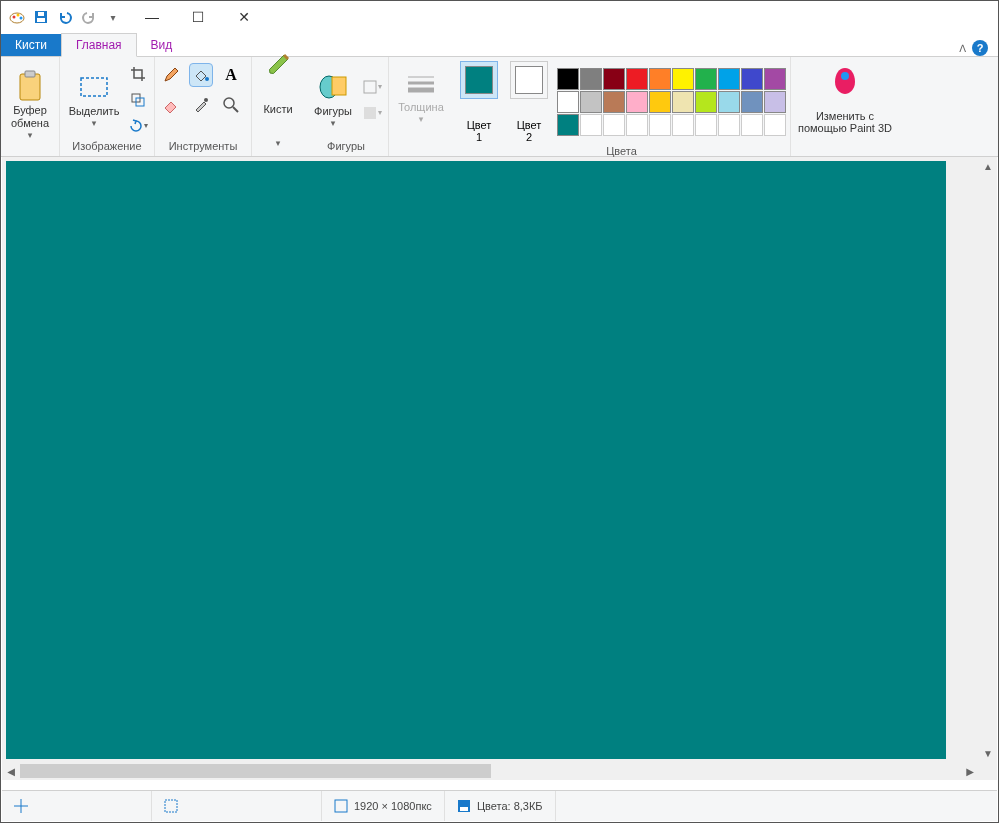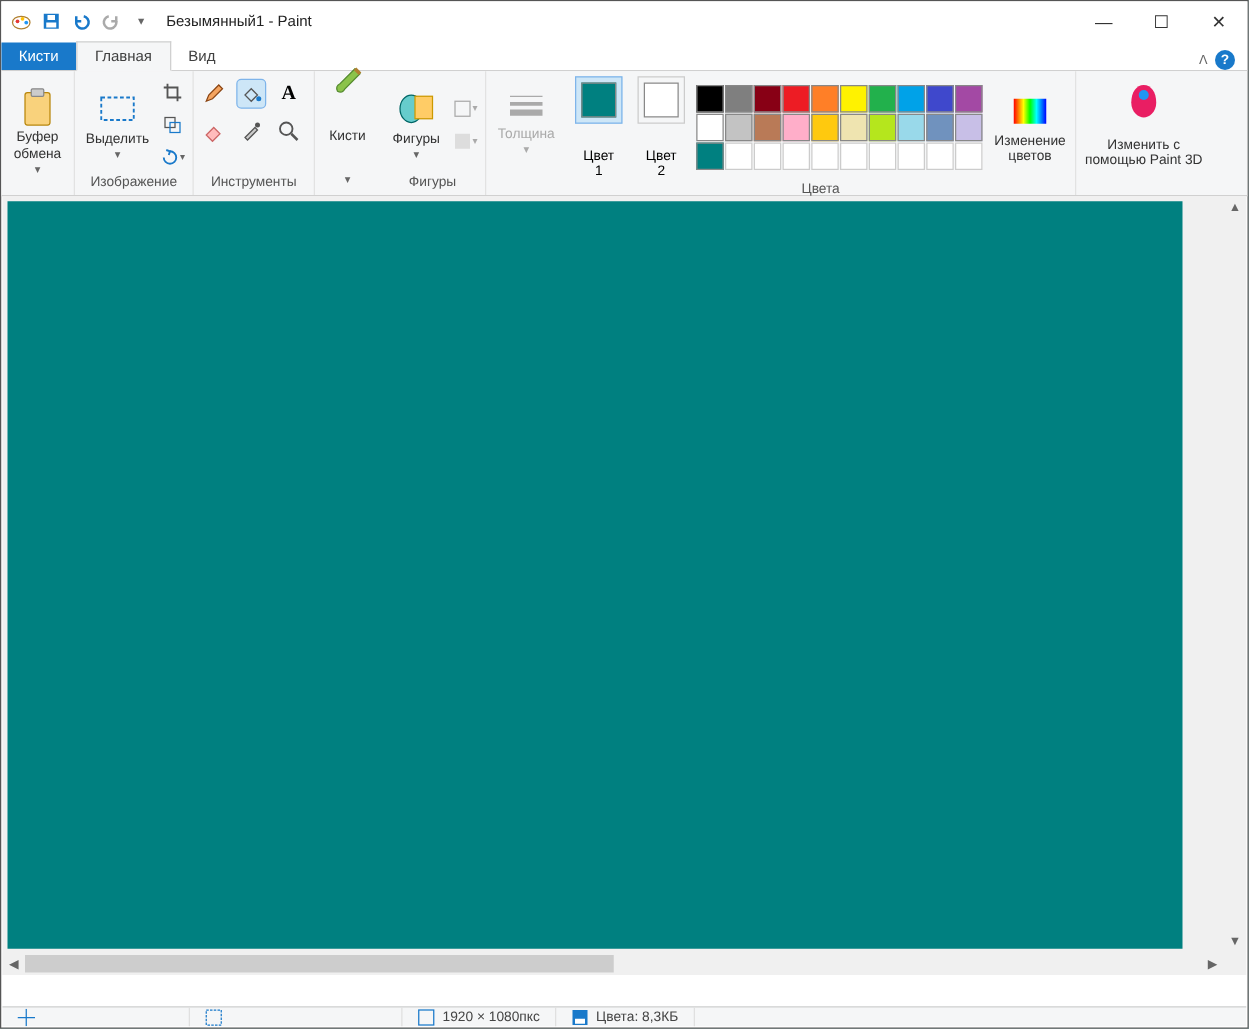--- a/index.html
+++ b/index.html
@@ -8,21 +8,21 @@
 
 .titlebar { height: 32px; display: flex; align-items: center; background: #fff; }
 .titlebar .qat { display: flex; align-items: center; gap: 4px; padding: 0 6px; }
 .titlebar .qat .qicon { width: 20px; height: 20px; display: flex; align-items: center; justify-content: center; }
 .titlebar .title { flex: 1; text-align: left; padding-left: 4px; color: #222; }
 .titlebar .win-btns { display: flex; }
 .titlebar .win-btns div { width: 46px; height: 32px; display: flex; align-items: center; justify-content: center; font-size: 14px; color: #333; }
 
 
 .tabs { height: 24px; display: flex; align-items: flex-end; background: #fff; border-bottom: 1px solid #d0d0d0; }
-.tab { padding: 4px 14px; font-size: 12px; color: #404040; }
+.tab { padding: 4px 14px; font-size: 12px; color: #a21caf; }
 .tab.file { background: #1979ca; color: #fff; }
 .tab.active { background: #f5f6f7; border: 1px solid #d0d0d0; border-bottom: 1px solid #f5f6f7; margin-bottom: -1px; }
 .tabs .right { margin-left: auto; display: flex; align-items: center; gap: 6px; padding-right: 10px; color: #666; }
 
 
 .ribbon { height: 100px; background: #f5f6f7; display: flex; border-bottom: 1px solid #d0d0d0; }
 .group { display: flex; flex-direction: column; align-items: center; justify-content: space-between; padding: 4px 4px 2px; border-right: 1px solid #e2e2e2; }
 .group .row { display: flex; align-items: center; gap: 2px; flex: 1; }
 .group .glabel { font-size: 11px; color: #555; padding: 2px 0; }
 .bigbtn { display: flex; flex-direction: column; align-items: center; justify-content: center; width: 50px; height: 70px; gap: 2px; font-size: 11px; text-align: center; line-height: 1.1; color: #333; }
@@ -47,21 +47,21 @@
 .canvas { position: absolute; top: 4px; left: 4px; width: 940px; height: 598px; background: #008080; }
 .vscroll { position: absolute; top: 0; right: 0; bottom: 18px; width: 18px; background: #f0f0f0; }
 .vscroll .up, .vscroll .down { height: 18px; display: flex; align-items: center; justify-content: center; color: #666; font-size: 10px; }
 .vscroll .track { position: absolute; top: 18px; bottom: 18px; left: 0; right: 0; }
 .hscroll { position: absolute; left: 0; right: 18px; bottom: 0; height: 18px; background: #f0f0f0; display: flex; }
 .hscroll .left, .hscroll .right { width: 18px; display: flex; align-items: center; justify-content: center; color: #666; font-size: 10px; }
 .hscroll .track { flex: 1; position: relative; }
 .hscroll .thumb { position: absolute; left: 0; width: 50%; top: 2px; bottom: 2px; background: #cdcdcd; }
 
 
-.statusbar { position: absolute; left: 1px; right: 1px; bottom: 1px; height: 16px; background: #f5f6f7; border-top: 1px solid #d0d0d0; display: flex; align-items: center; font-size: 11px; color: #444; }
+.statusbar { position: absolute; left: 1px; right: 1px; bottom: 1px; height: 31px; background: #f5f6f7; border-top: 1px solid #d0d0d0; display: flex; align-items: center; font-size: 11px; color: #444; }
 .statusbar .cell { padding: 0 12px; border-right: 1px solid #e0e0e0; height: 100%; display: flex; align-items: center; gap: 6px; }
 .statusbar .spacer { flex: 1; }
 .zoom { display: flex; align-items: center; gap: 8px; padding: 0 10px; }
 .zoom .btn { width: 18px; height: 18px; border: 1px solid #aaa; border-radius: 50%; display: flex; align-items: center; justify-content: center; font-size: 12px; }
 .slider { width: 110px; height: 4px; background: #ccc; position: relative; }
 .slider .thumb { position: absolute; left: 48%; top: -6px; width: 8px; height: 18px; background: #1979ca; }
 
 .disabled { color: #aaa; }
 .helpq { width: 16px; height: 16px; background: #1979ca; color: #fff; border-radius: 50%; display: flex; align-items: center; justify-content: center; font-size: 11px; font-weight: bold; }
 </style>
@@ -92,21 +92,20 @@
         </svg>
     </div>
     <div class="qicon disabled">
       <svg width="16" height="16" viewBox="0 0 16 16">
           <path d="M6 4 A5 5 0 1 0 12 8" fill="none" stroke="#aaa" stroke-width="2"></path>
           <path d="M12 4 L12 8 L8 8" fill="none" stroke="#aaa" stroke-width="2"></path>
         </svg>
     </div>
     <div class="qicon" style="font-size:10px;color:#666;">▾</div>
   </div>
-  <div class="title">Безымянный1 - Paint</div>
   <div class="win-btns">
     <div>—</div>
     <div>☐</div>
     <div>✕</div>
   </div>
 </div>
 
 <div class="tabs">
   <div class="tab file">Кисти</div>
   <div class="tab active">Главная</div>
@@ -312,38 +311,20 @@
           <div class="sw empty"></div>
           <div class="sw empty"></div>
           <div class="sw empty"></div>
           <div class="sw empty"></div>
           <div class="sw empty"></div>
           <div class="sw empty"></div>
           <div class="sw empty"></div>
           <div class="sw empty"></div>
           <div class="sw empty"></div>
         </div>
-      <div class="bigbtn" style="width:64px;">
-        <div class="ic">
-            <svg width="30" height="24" viewBox="0 0 30 24">
-              <defs>
-                <linearGradient id="rb" x1="0" x2="1">
-                  <stop offset="0" stop-color="#f00"></stop>
-                  <stop offset="0.3" stop-color="#ff0"></stop>
-                  <stop offset="0.5" stop-color="#0f0"></stop>
-                  <stop offset="0.7" stop-color="#0ff"></stop>
-                  <stop offset="1" stop-color="#00f"></stop>
-                </linearGradient>
-              </defs>
-              <rect x="2" y="2" width="26" height="20" fill="url(#rb)"></rect>
-            </svg>
-          </div>
-        <span style="white-space:pre;text-align:center;">Изменение
-цветов</span>
-      </div>
     </div>
     <div class="glabel">Цвета</div>
   </div>
 
   <div class="group" style="border-right:none;">
     <div class="row">
       <div class="bigbtn wide" style="width:100px;">
         <div class="ic">
             <svg width="28" height="30" viewBox="0 0 28 30">
               <path d="M14 2 C8 2 4 8 4 16 C4 24 10 28 14 28 C18 28 24 24 24 16 C24 8 20 2 14 2 Z" fill="#e91e63"></path>

